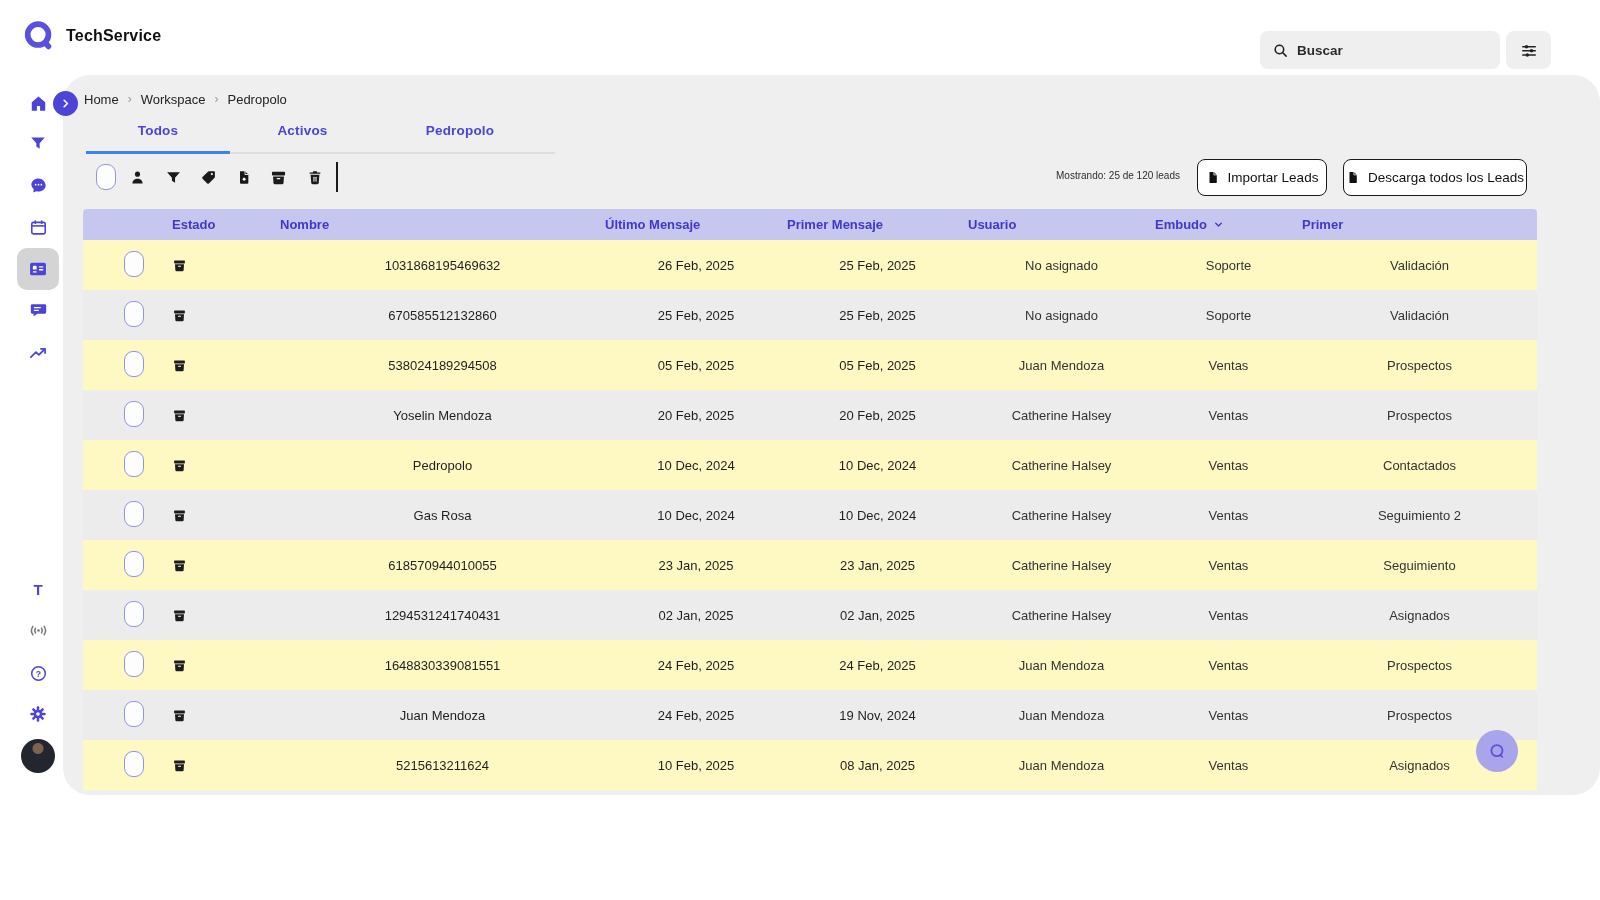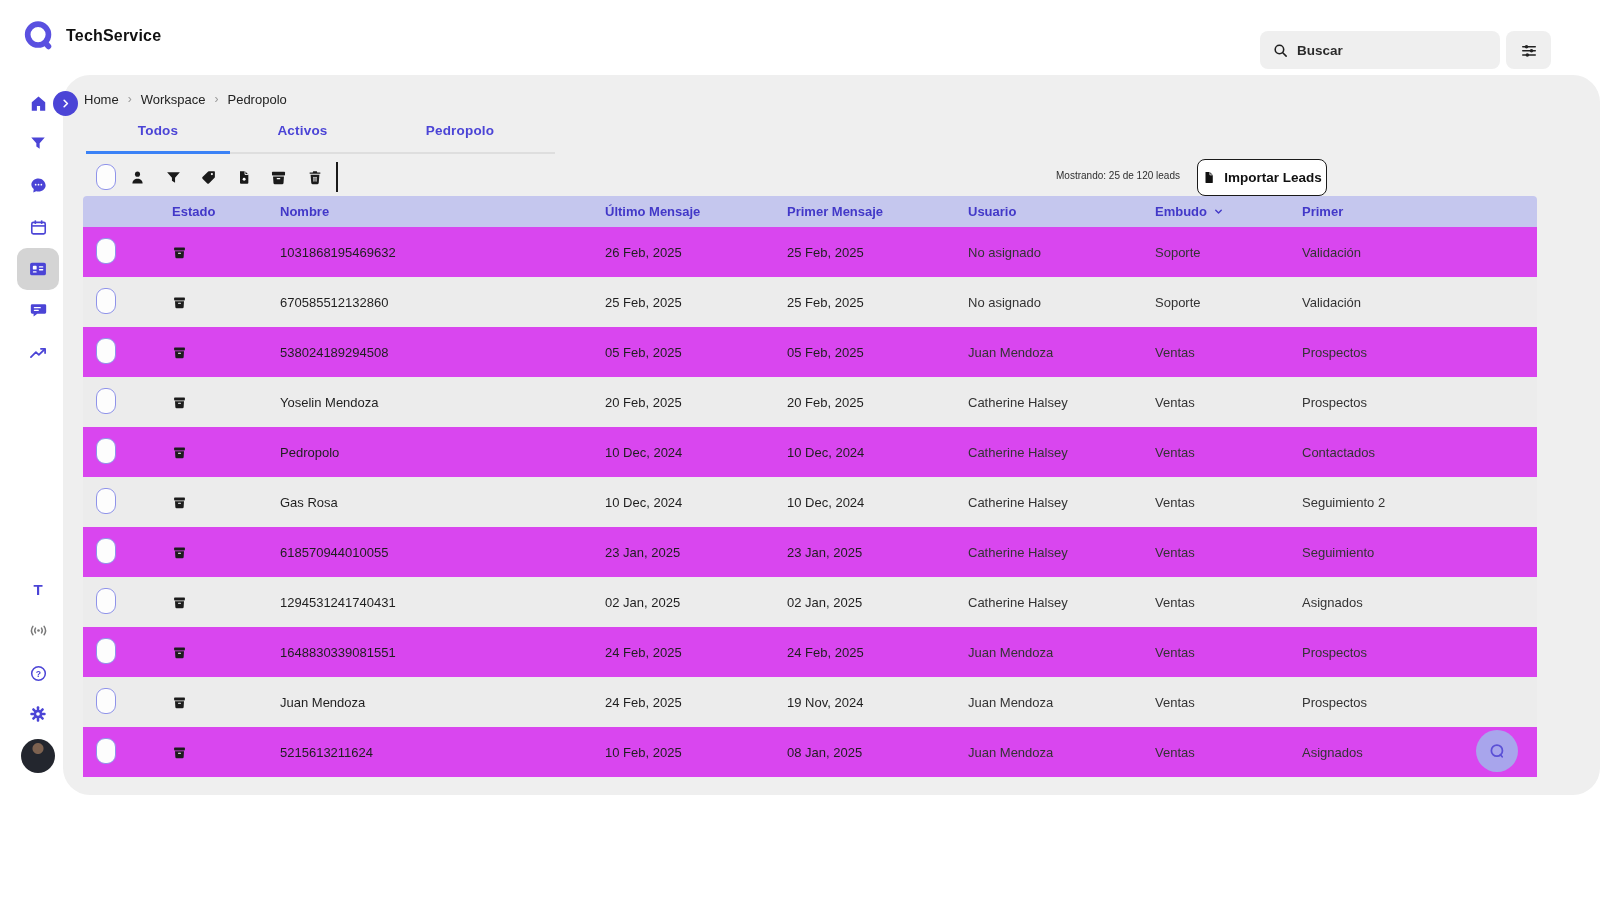--- a/index.html
+++ b/index.html
@@ -48,31 +48,31 @@
   .toolbar { position:absolute; left:0; top:84px; width:1537px; height:38px; }
   .checkbox { display:inline-block; width:20px; height:26px; border:1.6px solid #8f93ea; border-radius:9px;
               background:#fdfdfd; cursor:pointer; }
   .tb-check { position:absolute; left:33px; top:5px; }
   .tb-ic { position:absolute; top:9px; width:19px; height:19px; display:flex; align-items:center;
            justify-content:center; cursor:pointer; }
   .tb-divider { position:absolute; left:273px; top:3px; width:2px; height:30px; background:#1a1a1a; }
   .showing { position:absolute; right:420px; top:11px; font-size:10px; color:#2e2e2e; }
   .btn { position:absolute; top:0; height:37px; background:#fff; border:1.3px solid #1a1a1a; border-radius:8px;
          display:flex; align-items:center; justify-content:center; gap:8px; cursor:pointer;
-         font-size:13.5px; font-weight:bold; color:#111; }
+         font-size:13.5px; font-weight:normal; color:#111; }
   .btn-import { left:1134px; width:130px; }
   .btn-download { left:1280px; width:184px; }
 
   
-  .table { position:absolute; left:20px; top:121px; width:1454px; }
+  .table { position:absolute; left:20px; top:134px; width:1454px;text-align:center; }
   .thead, .trow { display:grid; grid-template-columns:89px 108px 325px 182px 181px 187px 147px auto;
                   align-items:center; }
   .thead { height:31px; background:#c5c7ee; border-radius:4px 4px 0 0; }
   .th { font-size:13px; font-weight:bold; color:#4238c8; display:flex; align-items:center; gap:6px; }
-  .trow { height:50px; background:#d946ef; cursor:pointer; }
+  .trow { height:50px; background:#fef9c3; cursor:pointer; }
   .trow.alt { background:#ececec; }
   .cell { font-size:13px; color:#1f1f1f; }
   .c-check { padding-left:13px; }
   .c-user, .c-funnel, .c-stage { color:#333; }
 
   .fab { position:absolute; left:1413px; top:655px; width:42px; height:42px; border-radius:50%;
          background:#a8a5ec; display:flex; align-items:center; justify-content:center; cursor:pointer; }
 
   svg { display:block; }
 </style>
@@ -284,20 +284,29 @@
     <span class="showing">Mostrando: 25 de 120 leads</span>
 
     <div class="btn btn-import">
       <span>
         <svg width="14" height="15" viewBox="0 0 24 24">
           <path fill="#111" d="M6 2.5h7.5L18.5 7.5V20a1.5 1.5 0 0 1-1.5 1.5H7.5A1.5 1.5 0 0 1 6 20z"></path>
           <path d="M13.5 2.5V7.5H18.5" fill="none" stroke="#fff" stroke-width="1.3"></path>
         </svg>
       </span>
       <span>Importar Leads</span>
+    </div>
+    <div class="btn btn-download">
+      <span>
+        <svg width="14" height="15" viewBox="0 0 24 24">
+          <path fill="#111" d="M6 2.5h7.5L18.5 7.5V20a1.5 1.5 0 0 1-1.5 1.5H7.5A1.5 1.5 0 0 1 6 20z"></path>
+          <path d="M13.5 2.5V7.5H18.5" fill="none" stroke="#fff" stroke-width="1.3"></path>
+        </svg>
+      </span>
+      <span>Descarga todos los Leads</span>
     </div>
   </div>
 
   <div class="table">
     <div class="thead">
       <div class="th"></div>
       <div class="th">Estado</div>
       <div class="th">Nombre</div>
       <div class="th">Último Mensaje</div>
       <div class="th">Primer Mensaje</div>

